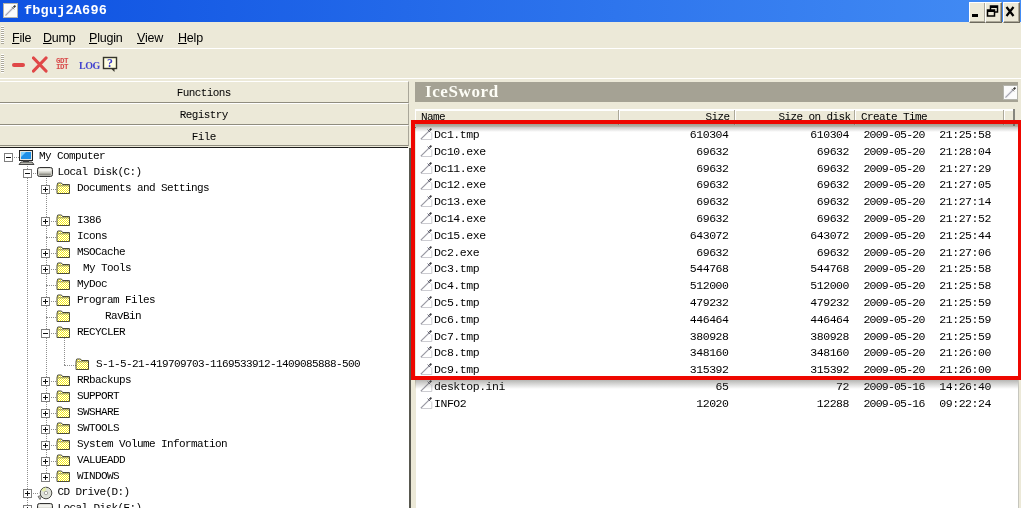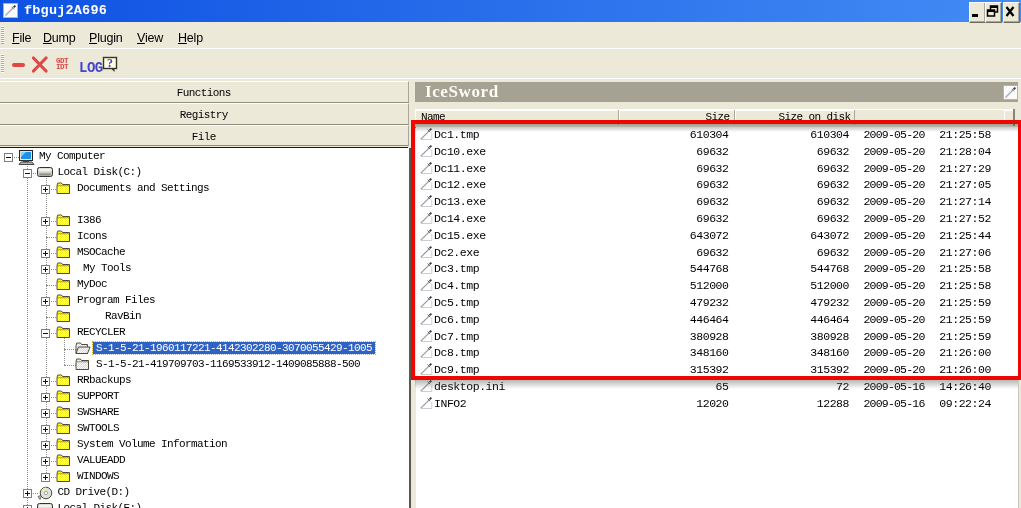--- a/index.html
+++ b/index.html
@@ -90,21 +90,21 @@
 <span class="menu" style="left:137px"><u>V</u>iew</span>
 <span class="menu" style="left:178px"><u>H</u>elp</span>
 </div>
 <div id="toolbar" class="abs">
 <div class="abs grip" style="top:5px;height:19px"></div>
 <div class="abs" style="left:12px;top:14px;width:13px;height:4px;background:#e04848;border-radius:2px"></div>
 <svg class="abs" style="left:32px;top:7px" width="16" height="17" viewBox="0 0 16 17">
 <path d="M1.5 2 L14 15 M14 2 L1.5 15" stroke="#e04848" stroke-width="3.2" stroke-linecap="round"></path>
     </svg>
 <div class="abs" style="left:56px;top:9px;font-family:'Liberation Mono',monospace;font-size:7.5px;font-weight:bold;color:#d84848;line-height:6px;letter-spacing:-0.5px">GDT<br>IDT</div>
-<div class="abs" style="left:79px;top:11px;font-family:Liberation Mono, monospace;font-size:14px;font-weight:bold;color:#4343cf;letter-spacing:-0.5px">LOG</div>
+<div class="abs" style="left:79px;top:11px;font-family:Liberation Serif, serif;font-size:10px;font-weight:bold;color:#4343cf;letter-spacing:-0.5px">LOG</div>
 <svg class="abs" style="left:102px;top:7px" width="17" height="17" viewBox="0 0 17 17">
 <rect x="1.5" y="1.5" width="13" height="11" fill="#ffffe2" stroke="#35352a" stroke-width="1.4"></rect>
 <path d="M9 12.5 L12.5 16 L12.5 12.5 Z" fill="#35352a"></path>
 <text x="8" y="11" text-anchor="middle" font-family="Liberation Serif" font-size="12" font-weight="bold" fill="#3a3ac8">?</text>
 </svg>
 </div>
 <div class="abs" style="left:0;top:78px;width:1021px;height:1px;background:#fff"></div>
 <div class="abs lbtn mono" style="top:81.4px">Functions</div>
 <div class="abs lbtn mono" style="top:103.0px">Registry</div>
 <div class="abs lbtn mono" style="top:124.60000000000001px">File</div>
@@ -226,28 +226,20 @@
 <div class="trow" style="top:176.5px">
 <div class="hstub" style="left:45.5px;top:8px;width:10.5px"></div>
 <div class="pmbox" style="left:41px">
         <i></i>
       </div>
 <svg class="abs" style="left:55.5px;top:1px" width="15" height="13" viewBox="0 0 15 13">
 <path d="M1 3.5 L1 11.5 L13.5 11.5 L13.5 2.5 L6.5 2.5 L5.5 1 L1.8 1 Z" fill="url(#fch)" stroke="#4c4c38" stroke-width="1"></path>
 <path d="M1.5 3.8 H13" stroke="#4c4c38" stroke-width="0.6"></path>
 </svg>
 <span class="tlabel mono" style="left:77px;">RECYCLER</span>
-</div>
-<div class="trow" style="top:192.5px">
-<div class="hstub" style="left:64.0px;top:8px;width:11.5px"></div>
-<svg class="abs" style="left:75px;top:1px" width="16" height="13" viewBox="0 0 16 13">
-<path d="M1 3.5 L1 11.5 L12.5 11.5 L12.5 2.5 L6.5 2.5 L5.5 1 L1.8 1 Z" fill="url(#fch)" stroke="#4c4c38" stroke-width="1"></path>
-<path d="M3.5 5 L15 5 L12.5 11.5 L1 11.5 Z" fill="url(#fch)" stroke="#4c4c38" stroke-width="1"></path>
-</svg>
-<span class="tlabel mono sel" style="left:93px;padding:0 3px;">S-1-5-21-1960117221-4142302280-3070055429-1005</span>
 </div>
 <div class="trow" style="top:208.5px">
 <div class="hstub" style="left:64.0px;top:8px;width:11.5px"></div>
 <svg class="abs" style="left:75px;top:1px" width="15" height="13" viewBox="0 0 15 13">
 <path d="M1 3.5 L1 11.5 L13.5 11.5 L13.5 2.5 L6.5 2.5 L5.5 1 L1.8 1 Z" fill="url(#fch)" stroke="#4c4c38" stroke-width="1"></path>
 <path d="M1.5 3.8 H13" stroke="#4c4c38" stroke-width="0.6"></path>
 </svg>
 <span class="tlabel mono" style="left:96px;">S-1-5-21-419709703-1169533912-1409085888-500</span>
 </div>
 <div class="trow" style="top:224.5px">
@@ -377,20 +369,21 @@
 <line x1="2.5" y1="12.5" x2="10.2" y2="4.8" stroke="#d4d4dc" stroke-width="2.2"></line>
 <line x1="2.5" y1="12.5" x2="10.2" y2="4.8" stroke="#9a9aa4" stroke-width="0.8"></line>
 <line x1="8.7" y1="3.9" x2="11.1" y2="6.3" stroke="#787878" stroke-width="1"></line>
 <line x1="10.6" y1="4.4" x2="12.4" y2="2.6" stroke="#3c3c38" stroke-width="2"></line>
 </svg>
 </div>
 <div id="lheader" class="abs">
 <div class="hc mono" style="left:0px;width:203.5px;text-align:left;padding-left:6px;box-sizing:border-box;">Name</div>
 <div class="hc mono" style="left:203.5px;width:116.5px;text-align:right;padding-right:4.5px;box-sizing:border-box;">Size</div>
 <div class="hc mono" style="left:320px;width:119.5px;text-align:right;padding-right:3px;box-sizing:border-box;">Size on disk</div>
+<div class="hc mono" style="left:439.5px;width:149px;text-align:left;padding-left:6.5px;box-sizing:border-box;">Create Time</div>
 <div class="hc" style="left:588.5px;width:9.5px"></div>
 </div>
 <div id="redshim" class="abs"></div>
 <div id="list" class="abs">
 <div class="lrow" style="top:-1.6px">
       <svg class="ficon" width="14" height="14" viewBox="0 0 14 14">
 <path d="M2 12.5 L12.8 12.5 L12.8 5.5" fill="none" stroke="#c6c6cc" stroke-width="0.9"></path>
 <line x1="1.8" y1="12.2" x2="10.2" y2="3.8" stroke="#9898a2" stroke-width="1.2"></line>
 <line x1="8.6" y1="2.6" x2="11.2" y2="5.2" stroke="#667" stroke-width="1"></line>
 <line x1="10.6" y1="3.4" x2="12.4" y2="1.6" stroke="#38383c" stroke-width="1.8"></line>

